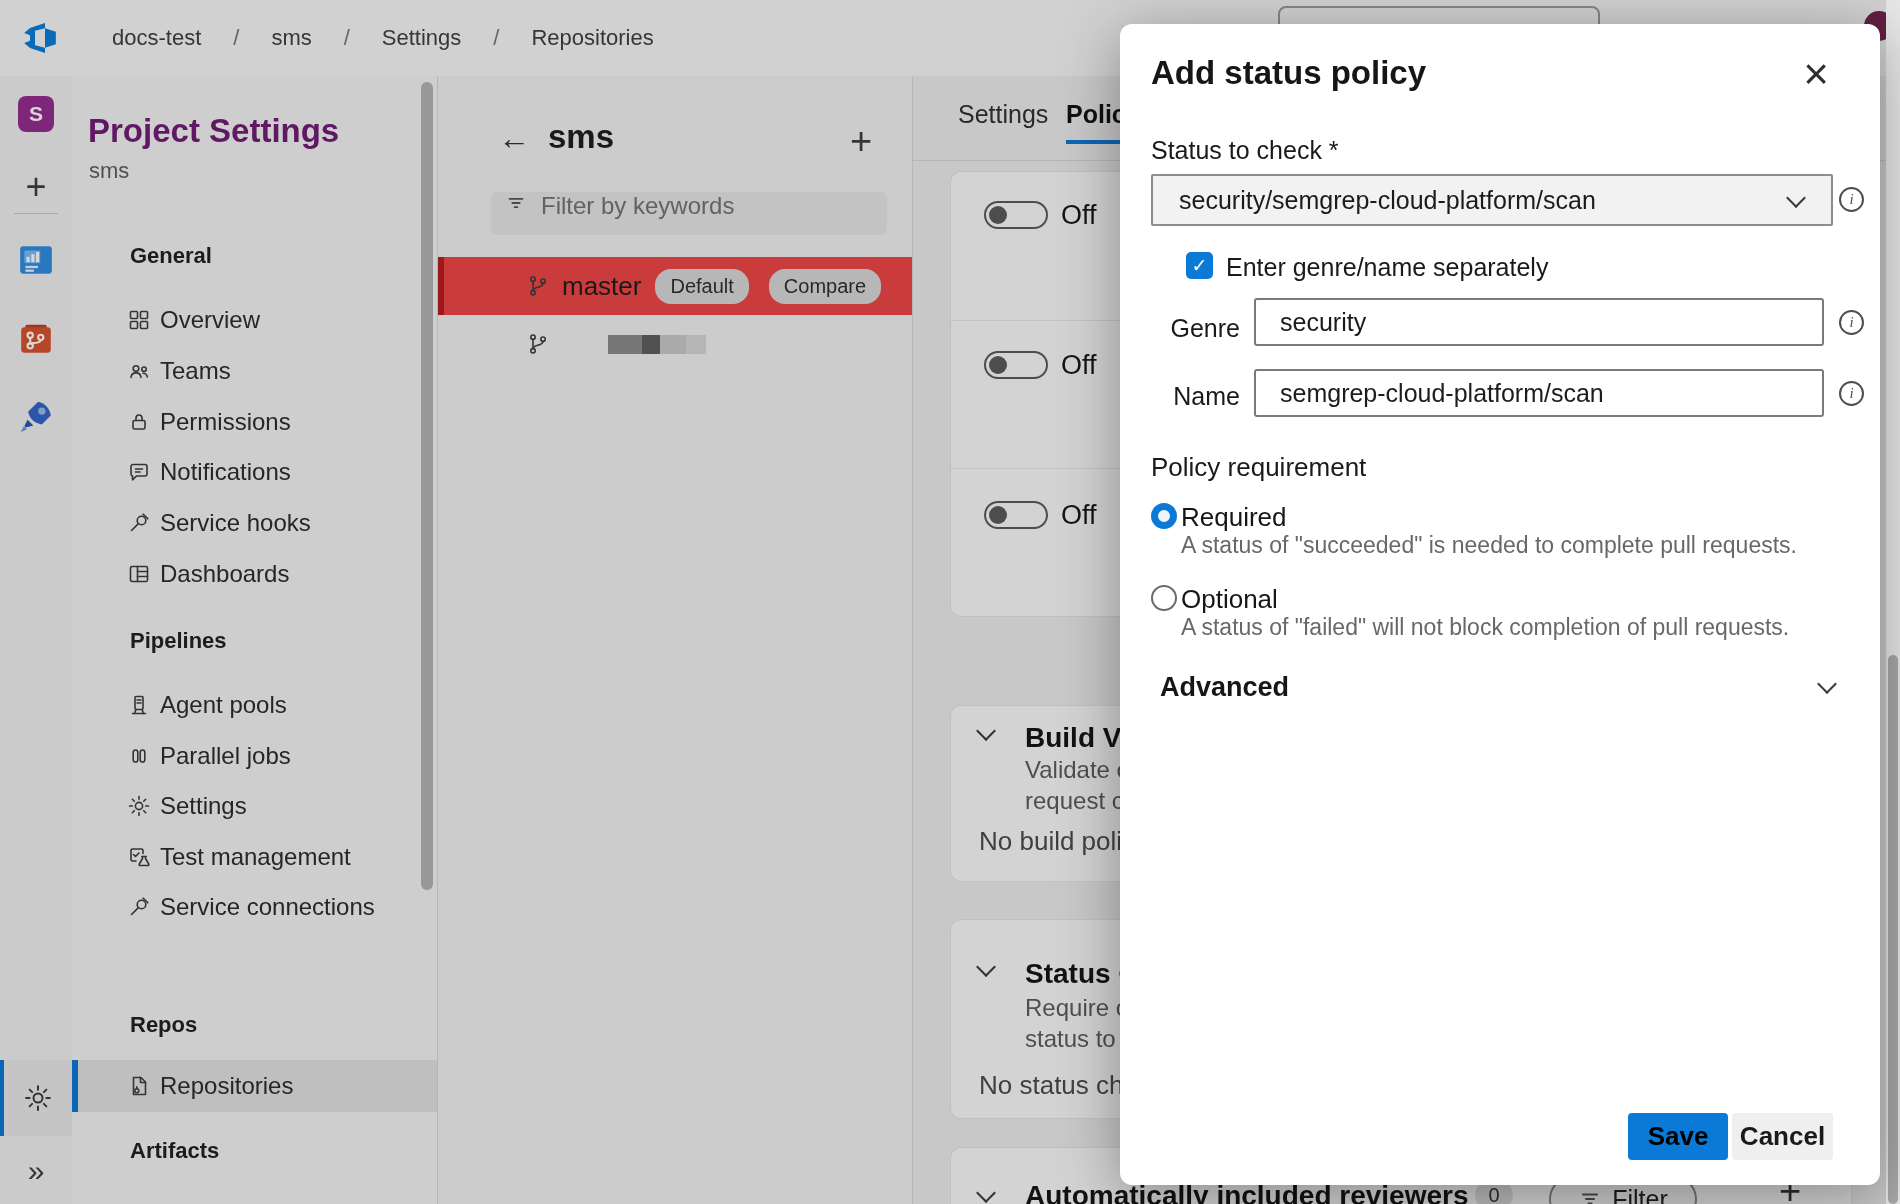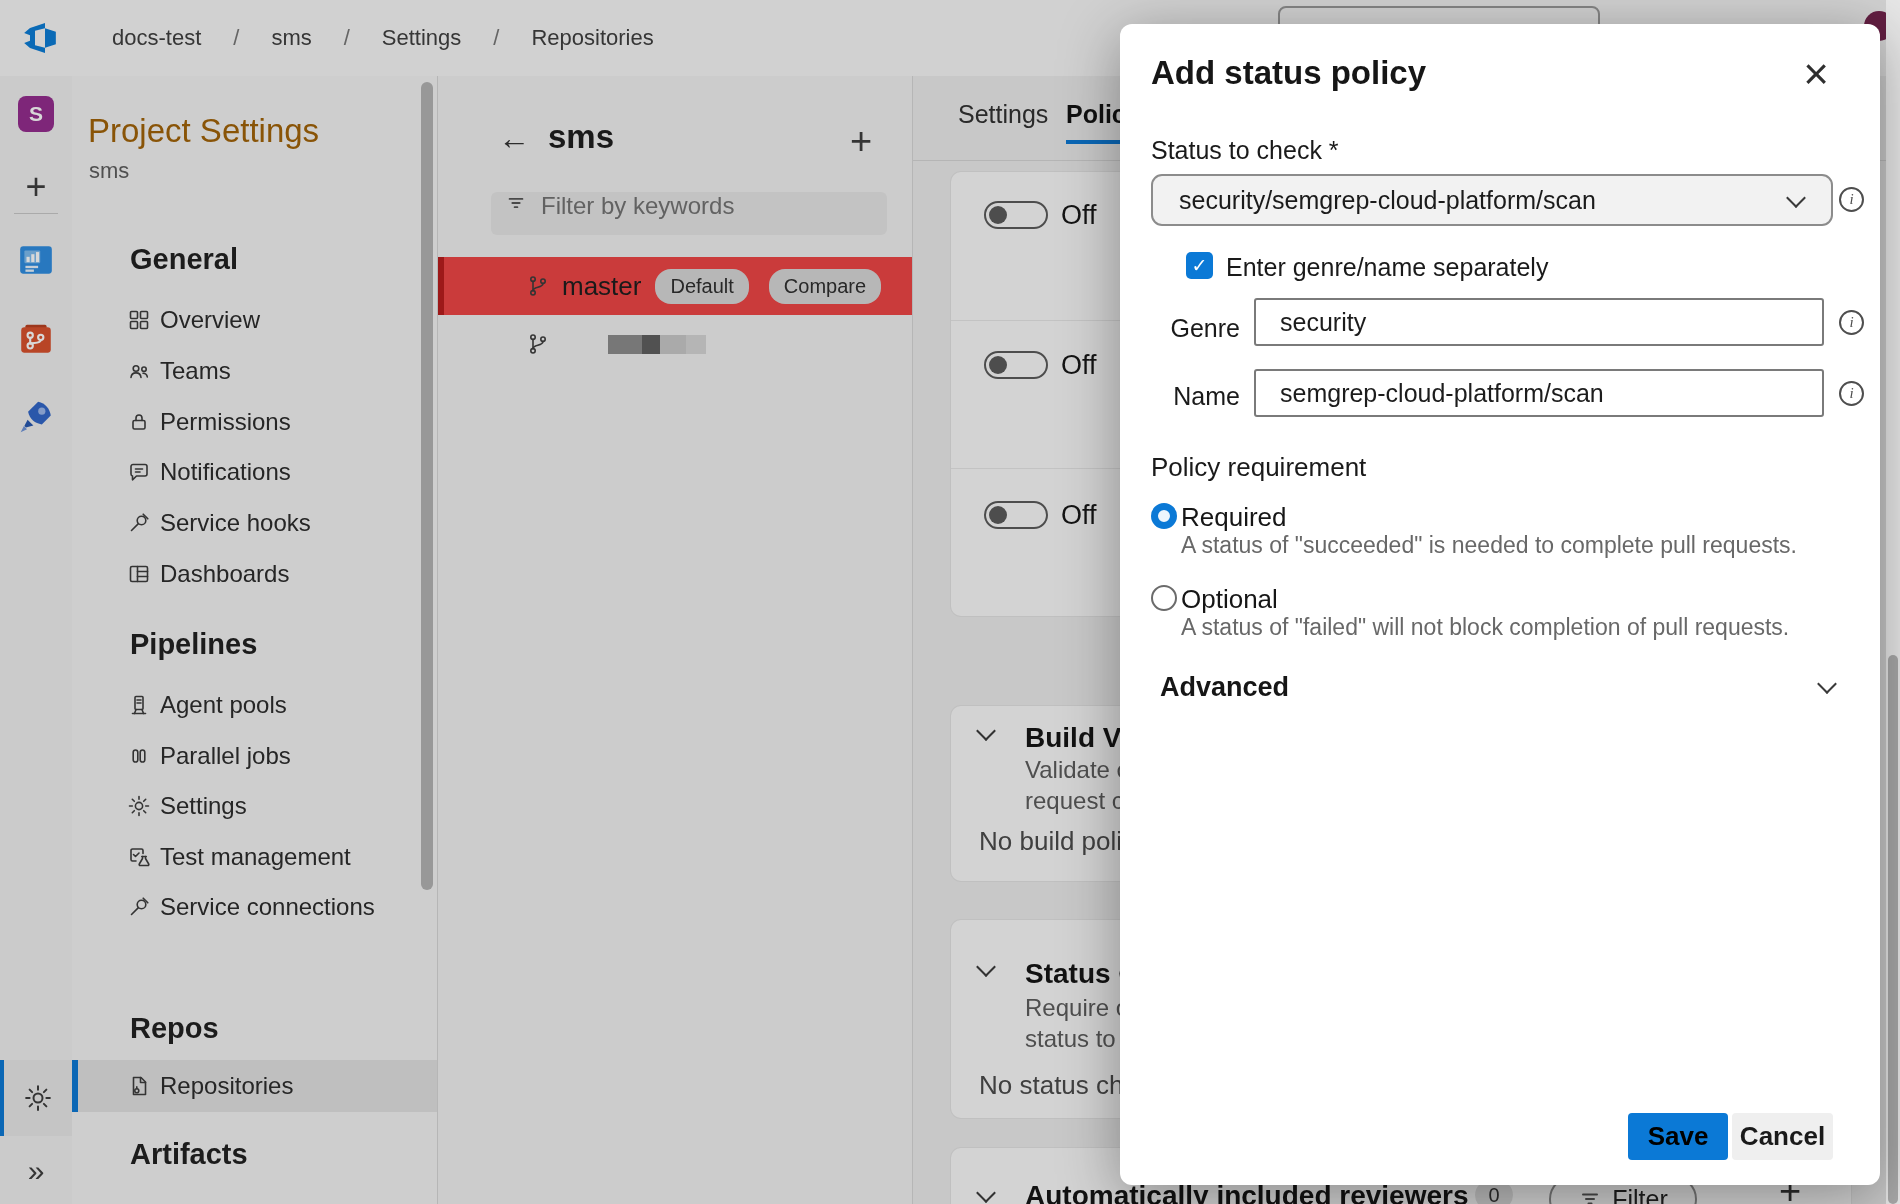--- a/index.html
+++ b/index.html
@@ -22,23 +22,23 @@
   .rail-avatar{position:absolute;left:18px;top:20px;width:36px;height:36px;border-radius:8px;
         background:#942b8e;color:#fff;font-size:21px;font-weight:700;display:flex;
         align-items:center;justify-content:center}
   .rail-glyph{position:absolute;left:0;width:72px;text-align:center;color:#3d3d3d}
   .rail-div{position:absolute;left:14px;right:14px;top:137px;height:1px;background:#c9c9c9}
   .tile{position:absolute;left:17px;width:38px;height:38px}
   .rail-selected{position:absolute;left:0;top:984px;width:72px;height:76px;background:#e9e9e9;
         border-left:4px solid #0b79d6;box-sizing:border-box;display:flex;align-items:center;justify-content:center}
   
   .sidebar{position:absolute;left:72px;top:76px;width:365px;height:1128px;background:#f4f4f4;z-index:1}
-  .sb-title{position:absolute;left:16px;top:36px;font-size:33px;font-weight:400;color:#a16207}
+  .sb-title{position:absolute;left:16px;top:36px;font-size:33px;font-weight:700;color:#701a75}
   .sb-sub{position:absolute;left:17px;top:82px;font-size:22px;color:#5e5e5e}
-  .shead{position:absolute;left:58px;height:30px;font-size:29px;font-weight:700;color:#1f1f1f}
+  .shead{position:absolute;left:58px;height:30px;font-size:22px;font-weight:700;color:#1f1f1f}
   .srow{position:absolute;left:0;width:365px;height:50px;display:flex;align-items:center;cursor:pointer}
   .srow .ic{width:24px;height:24px;margin-left:55px;flex:0 0 auto}
   .srow .slabel{margin-left:9px;font-size:24px;color:#2b2b2b;white-space:nowrap}
   .srow.sel{background:#e2e2e2;border-left:6px solid #0b79d6;box-sizing:border-box;height:52px}
   .srow.sel .ic{margin-left:49px}
   .sb-scroll{position:absolute;left:349px;top:6px;width:12px;height:808px;border-radius:6px;background:#b3b3b3}
   .ic svg{width:100%;height:100%;display:block}
   
   .bpanel{position:absolute;left:437px;top:76px;width:475px;height:1128px;background:#f1f1f1;
           border-left:1px solid #d7d7d7;box-sizing:border-box;z-index:1}
@@ -89,21 +89,21 @@
   .vtrack{position:absolute;left:1886px;top:0;width:14px;height:1204px;background:#e7e7e7;z-index:20}
   .vthumb{position:absolute;left:2px;top:655px;width:10px;height:549px;background:#a8a8a8;border-radius:5px}
   
   .dialog{position:absolute;left:1120px;top:24px;width:760px;height:1161px;background:#fff;border-radius:12px;
         box-shadow:0 12px 60px rgba(0,0,0,0.35);z-index:30}
   .dlg-title{position:absolute;left:31px;top:30px;font-size:33px;font-weight:700;color:#161616}
   .dlg-close{position:absolute;left:672px;top:26px;width:48px;height:48px;font-size:44px;font-weight:300;
         color:#2f2f2f;display:flex;align-items:center;justify-content:center;cursor:pointer}
   .dlg-label{position:absolute;left:31px;font-size:25px;color:#1a1a1a}
   .dlg-select{position:absolute;left:31px;top:150px;width:682px;height:52px;background:#f2f2f2;
-        border:2px solid #8c8c8c;border-radius:11px;box-sizing:border-box;display:flex;align-items:center;cursor:pointer}
+        border:2px solid #8c8c8c;border-radius:2px;box-sizing:border-box;display:flex;align-items:center;cursor:pointer}
   .dlg-select .val{margin-left:26px;font-size:25px;color:#1b1b1b}
   .dlg-select .chev{position:absolute;right:28px;top:15px}
   .info{position:absolute;width:25px;height:25px;border:2px solid #4e4e4e;border-radius:50%;box-sizing:border-box;
         color:#4e4e4e;font-size:15px;font-style:italic;font-family:"Liberation Serif",serif;
         display:flex;align-items:center;justify-content:center}
   .checkbox{position:absolute;left:66px;top:228px;width:27px;height:27px;background:#0b79d6;border-radius:5px;
         color:#fff;font-size:19px;display:flex;align-items:center;justify-content:center;cursor:pointer}
   .fieldlbl{position:absolute;left:28px;width:92px;text-align:right;font-size:25px;color:#1a1a1a}
   .input{position:absolute;left:134px;width:570px;height:48px;border:2px solid #7a7a7a;border-radius:3px;
         box-sizing:border-box;background:#fff;display:flex;align-items:center}

